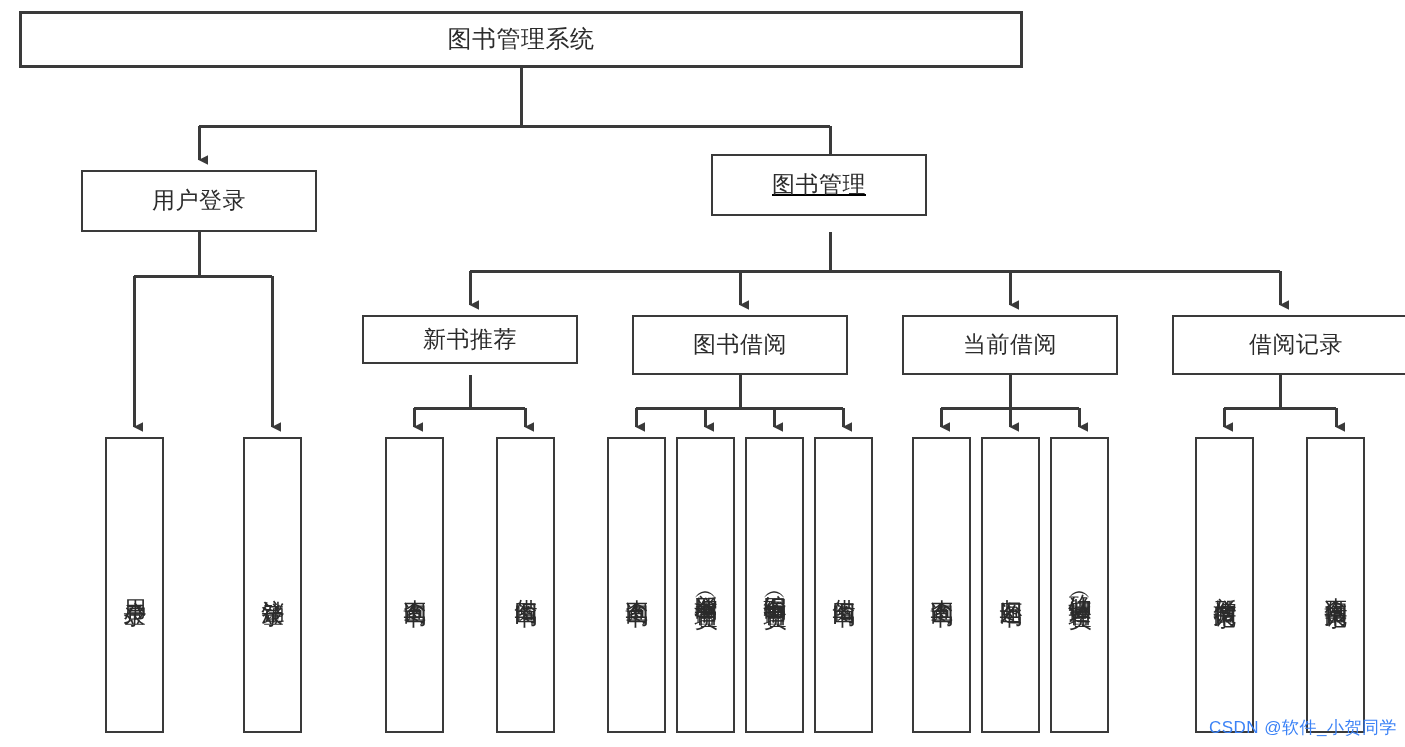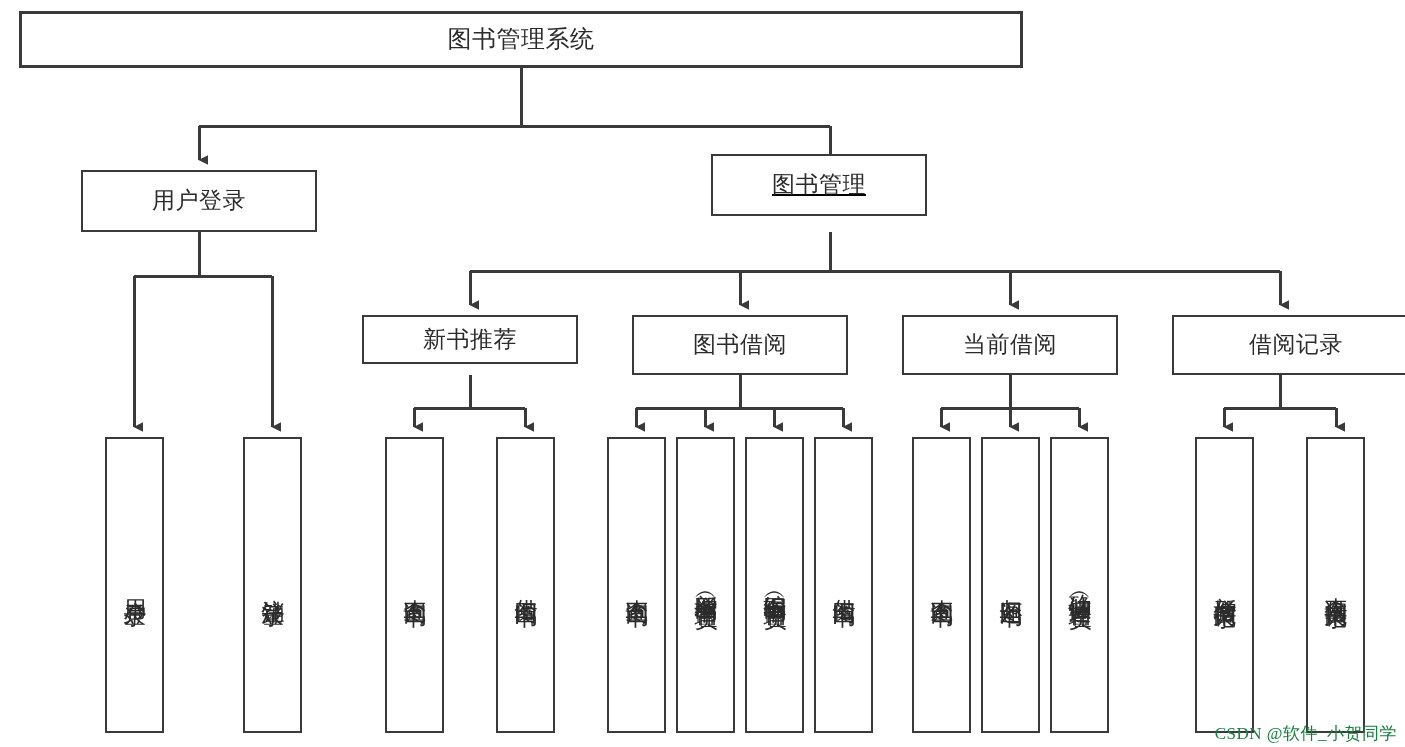--- a/index.html
+++ b/index.html
@@ -65,27 +65,26 @@
     font-size: 23px;
     color: #2b2b2b;
     line-height: 1.12;
     letter-spacing: 2px;
     white-space: nowrap;
     text-align: center;
   }
   #watermark {
     position: absolute;
     right: 8px;
-    bottom: 2px;
+    bottom: 8px;
     font-size: 17px;
-    color: #15803d;
+    color: #3b82f6;
     letter-spacing: 0.5px;
     white-space: nowrap;
     pointer-events: none;
-    font-family: Liberation Serif, serif;
   }
 </style>
 </head>
 <body>
 
 <div id="diagram-root">
 
   <svg id="diagram-svg" viewBox="0 0 1405 747" xmlns="http://www.w3.org/2000/svg">
     <defs>
       <marker id="arrowdown" markerWidth="11" markerHeight="11" refX="5.5" refY="9.5" orient="auto" markerUnits="userSpaceOnUse">

